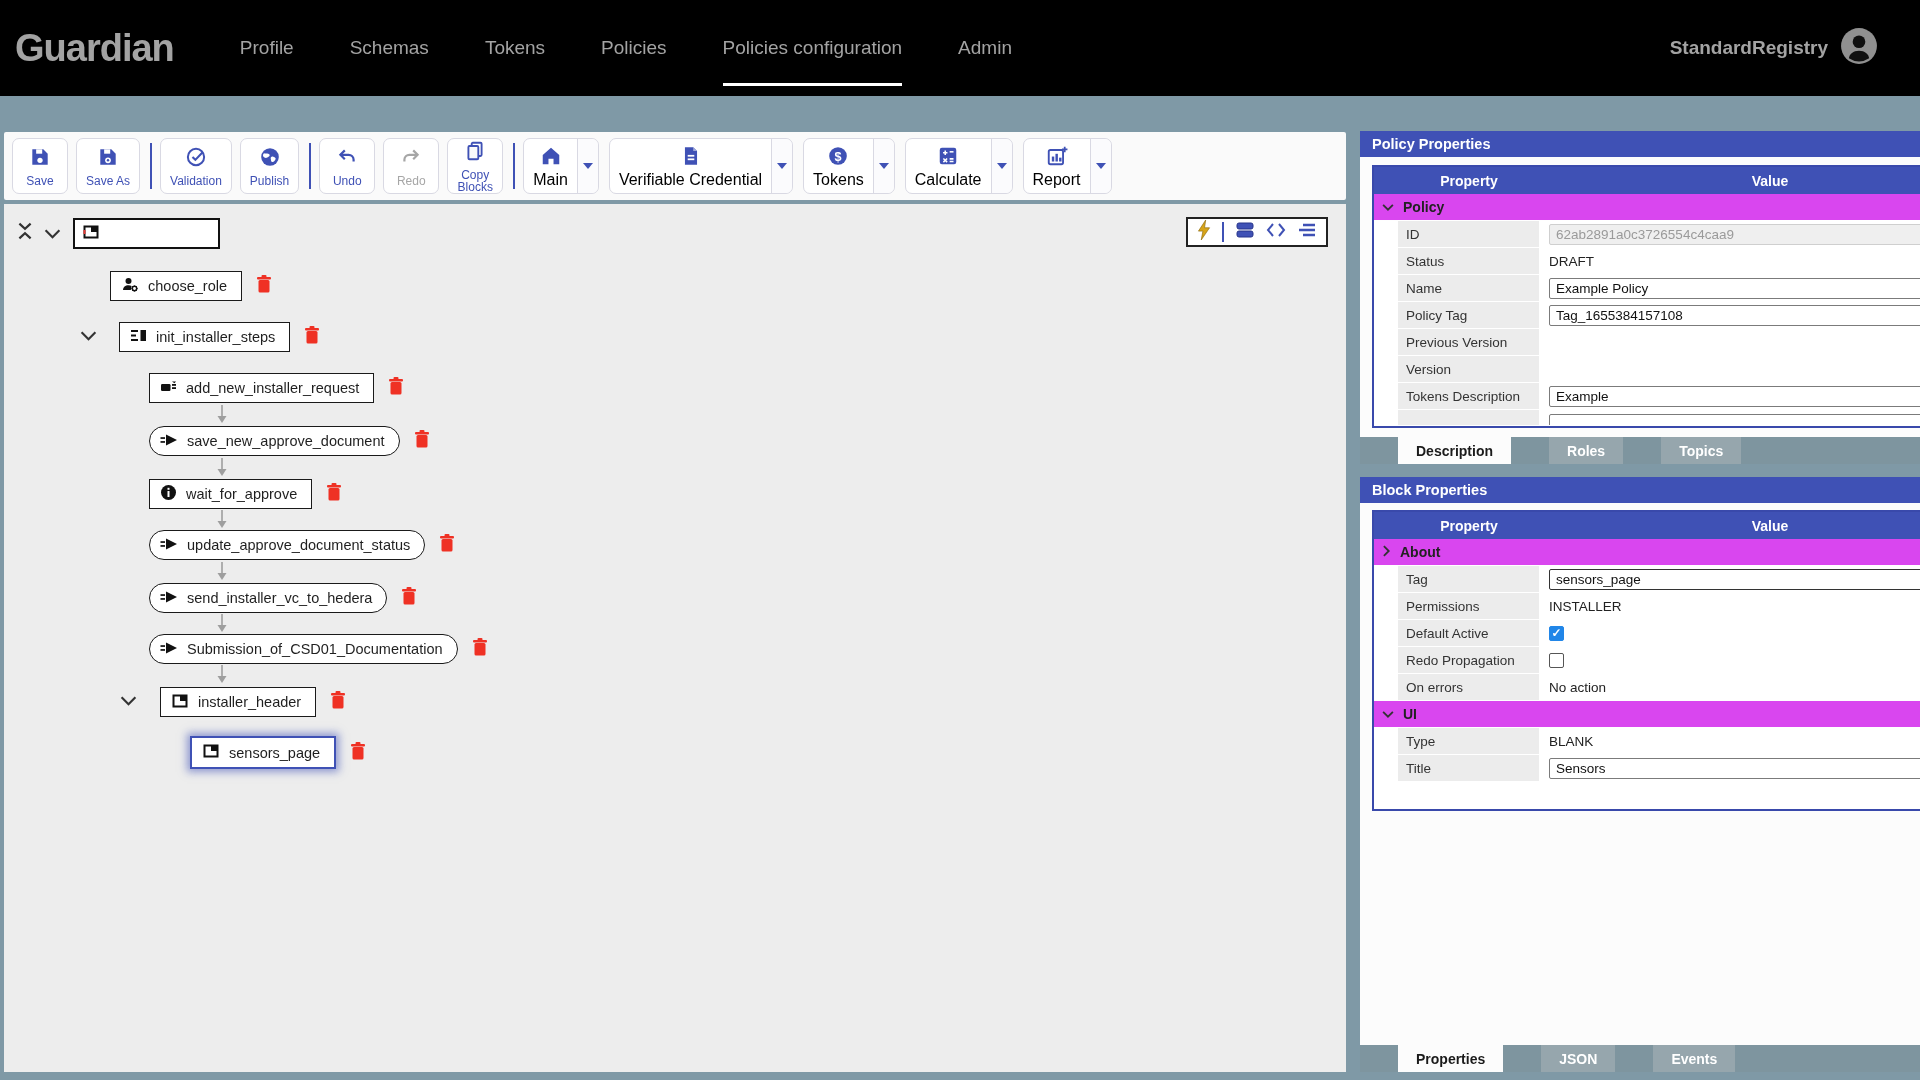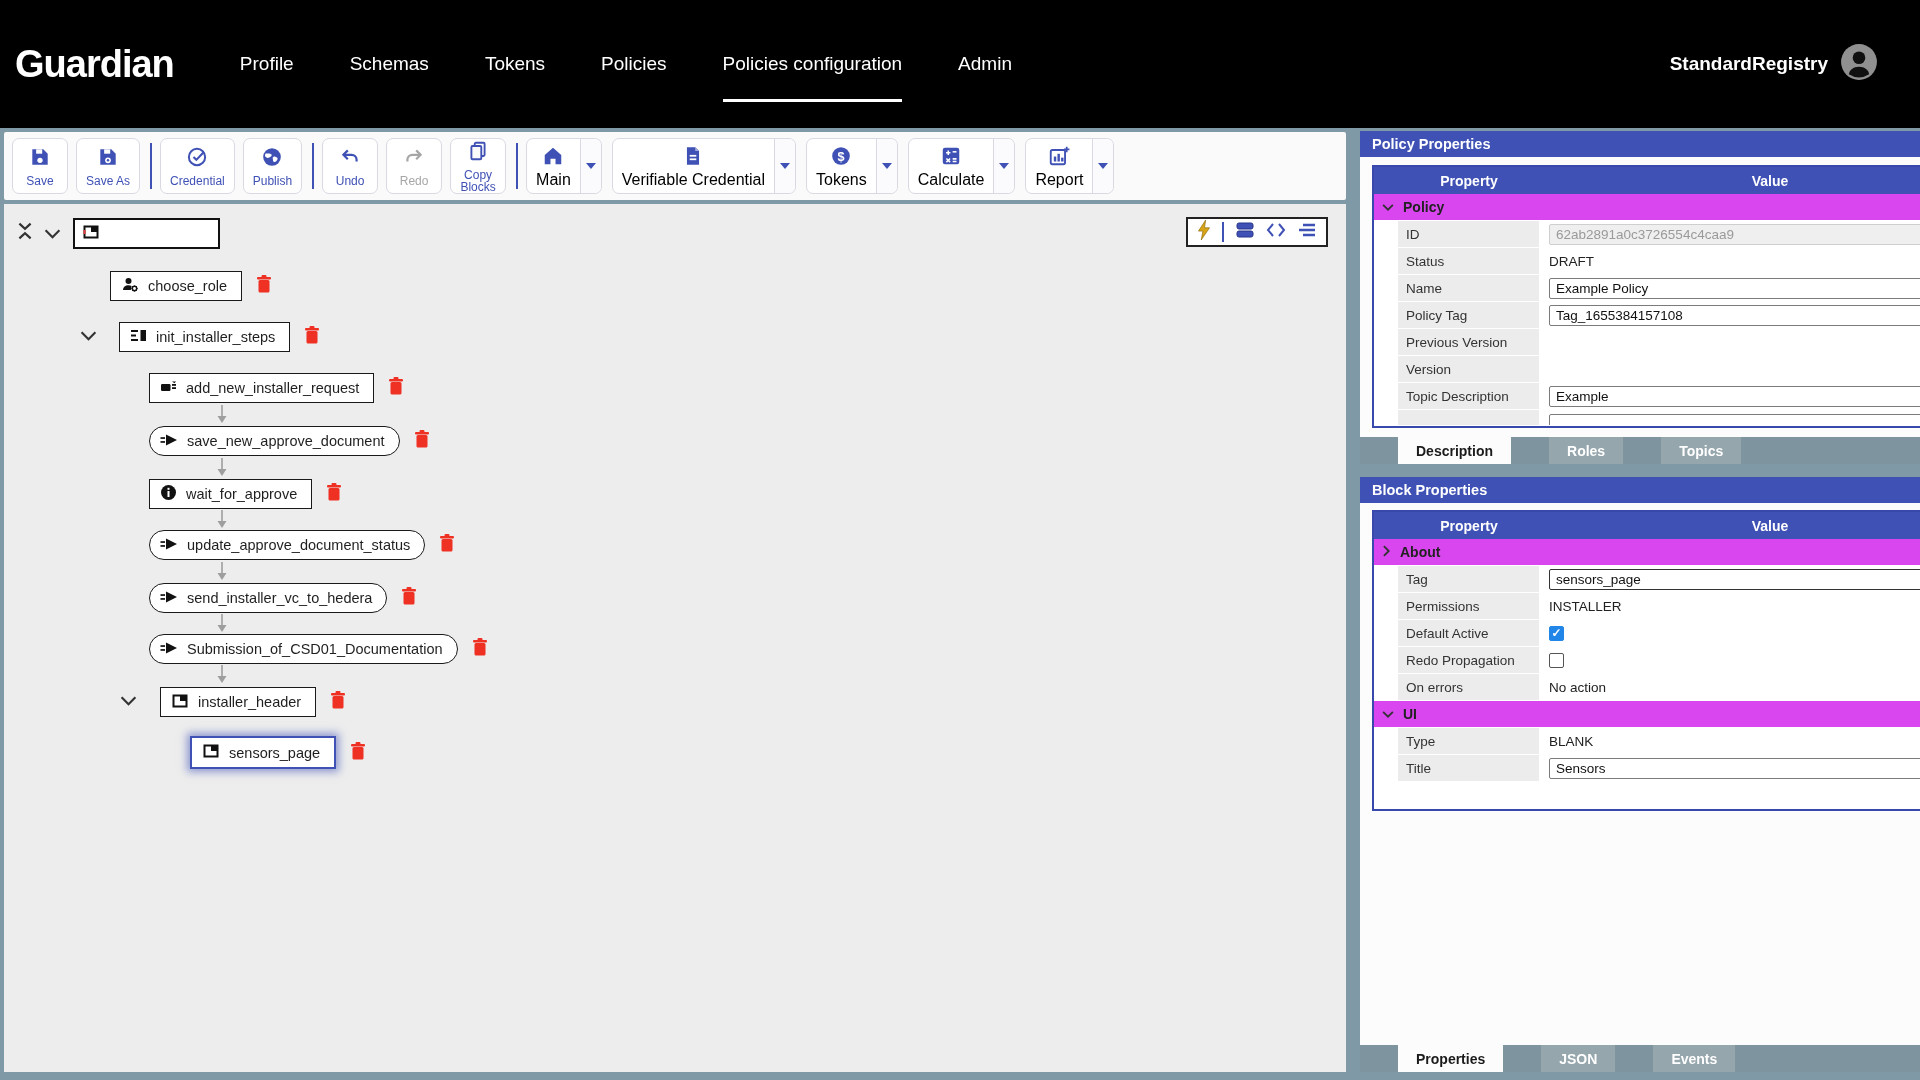--- a/index.html
+++ b/index.html
@@ -1,21 +1,21 @@
 <!DOCTYPE html>
 <html><head>
 <meta charset="utf-8">
 <style>
   * { margin:0; padding:0; box-sizing:border-box; }
   html,body { width:1920px; height:1080px; overflow:hidden; background:#7f99a6;
               font-family:"Liberation Sans", sans-serif; }
 
   
-  .navbar { position:absolute; left:0; top:0; width:1920px; height:128px; background:#000;
-            display:flex; align-items:center; color:#ffffff; }
+  .navbar { position:absolute; left:0; top:0; width:1920px; height:96px; background:#000;
+            display:flex; align-items:center; color:#a3a3a3; }
   .logo { font-size:38px; font-weight:700; margin-left:15px; letter-spacing:-1px; }
   .nav-items { display:flex; gap:56px; margin-left:66px; list-style:none; }
   .nav-item { position:relative; font-size:19px; cursor:pointer; white-space:nowrap; }
   .nav-item.active::after { content:""; position:absolute; left:0; right:0; bottom:-27px;
                             height:3px; background:#fff; }
   .nav-right { margin-left:auto; margin-right:42px; display:flex; align-items:center; gap:12px; }
   .nav-user { font-size:19px; font-weight:700; }
 
   
   .content { position:absolute; left:0; top:128px; width:1920px; height:952px; background:#7f99a6; }
@@ -148,21 +148,21 @@
       <span class="lbl">Save As</span>
     </div>
     <div class="tb-sep"></div>
     <div class="tb-btn">
       <span class="icon">
         <svg width="22" height="22" viewBox="0 0 20 20">
             <circle cx="10" cy="10" r="7.4" fill="none" stroke="#3f51b5" stroke-width="1.8"></circle>
             <path d="M6.8 10l2.6 2.6 6.4-6.6" fill="none" stroke="#3f51b5" stroke-width="1.9"></path>
           </svg>
       </span>
-      <span class="lbl">Credential</span>
+      <span class="lbl">Validation</span>
     </div>
     <div class="tb-btn">
       <span class="icon">
         <svg width="22" height="22" viewBox="0 0 20 20">
             <circle cx="10" cy="10" r="8" fill="#3f51b5"></circle>
             <path d="M4.5 6.5c2 .8 3.5-.4 4.8 1 1.2 1.3-.6 2.3-1.8 3-1.3.7-2.8.2-3.6-1-.5-.9-.2-2.3.6-3z" fill="#fff"></path>
             <path d="M12.5 9.5c1.5.4 3 1 2.6 2.4-.4 1.5-1.8 2.9-3.2 2.6-1.3-.3-.8-1.8-1.2-2.9-.4-1.2.6-2.4 1.8-2.1z" fill="#fff"></path>
           </svg>
       </span>
       <span class="lbl">Publish</span>
@@ -620,21 +620,21 @@
         </div>
         <div class="prow">
           <div class="plabel">Previous Version</div>
           <div class="pvalue"></div>
         </div>
         <div class="prow">
           <div class="plabel">Version</div>
           <div class="pvalue"></div>
         </div>
         <div class="prow">
-          <div class="plabel">Topic Description</div>
+          <div class="plabel">Tokens Description</div>
           <div class="pvalue">
               <input class="inp" value="Example" style="">
             </div>
         </div>
         <div class="prow" style="height:16px; overflow:hidden;">
           <div class="plabel"></div>
           <div class="pvalue">
               <input class="inp" style="margin-top: 14px;">
             </div>
         </div>

